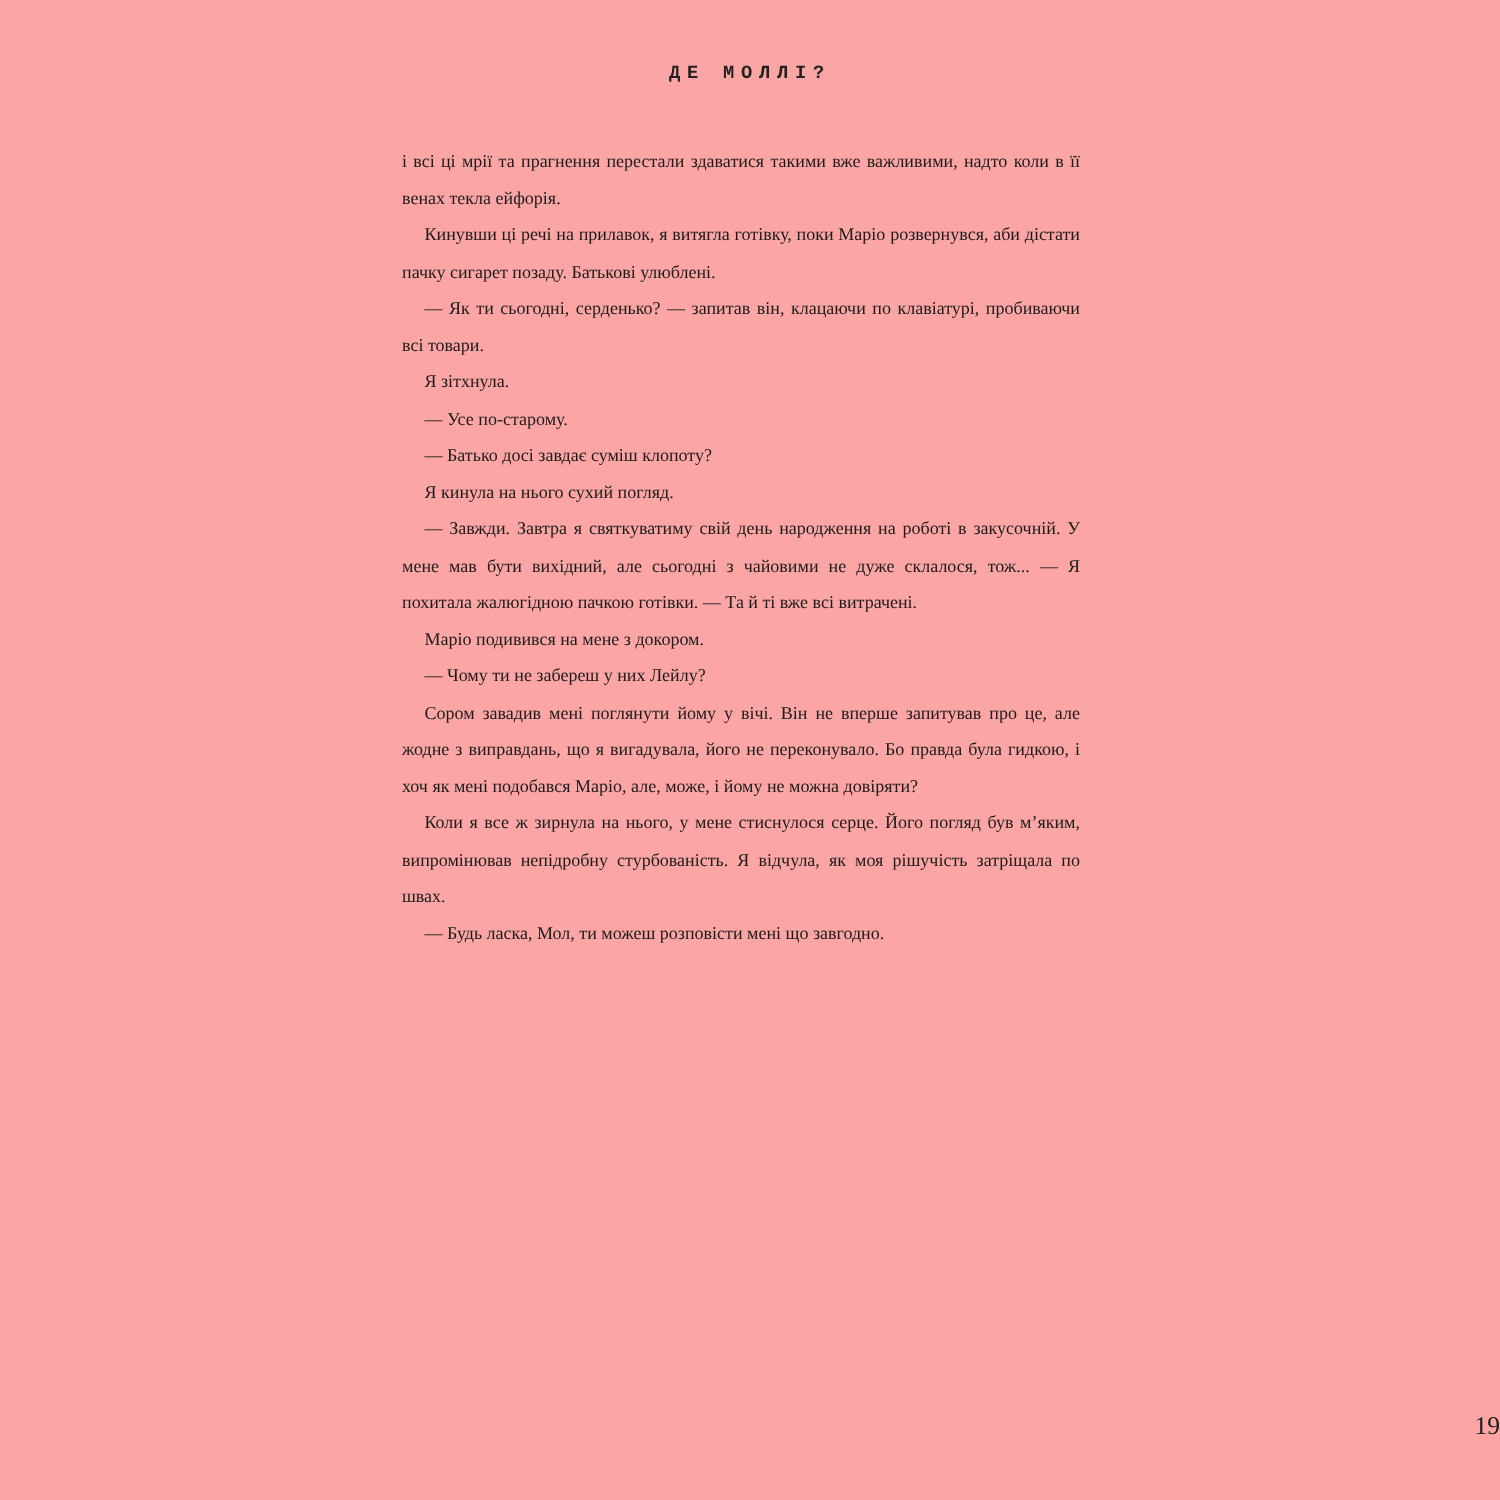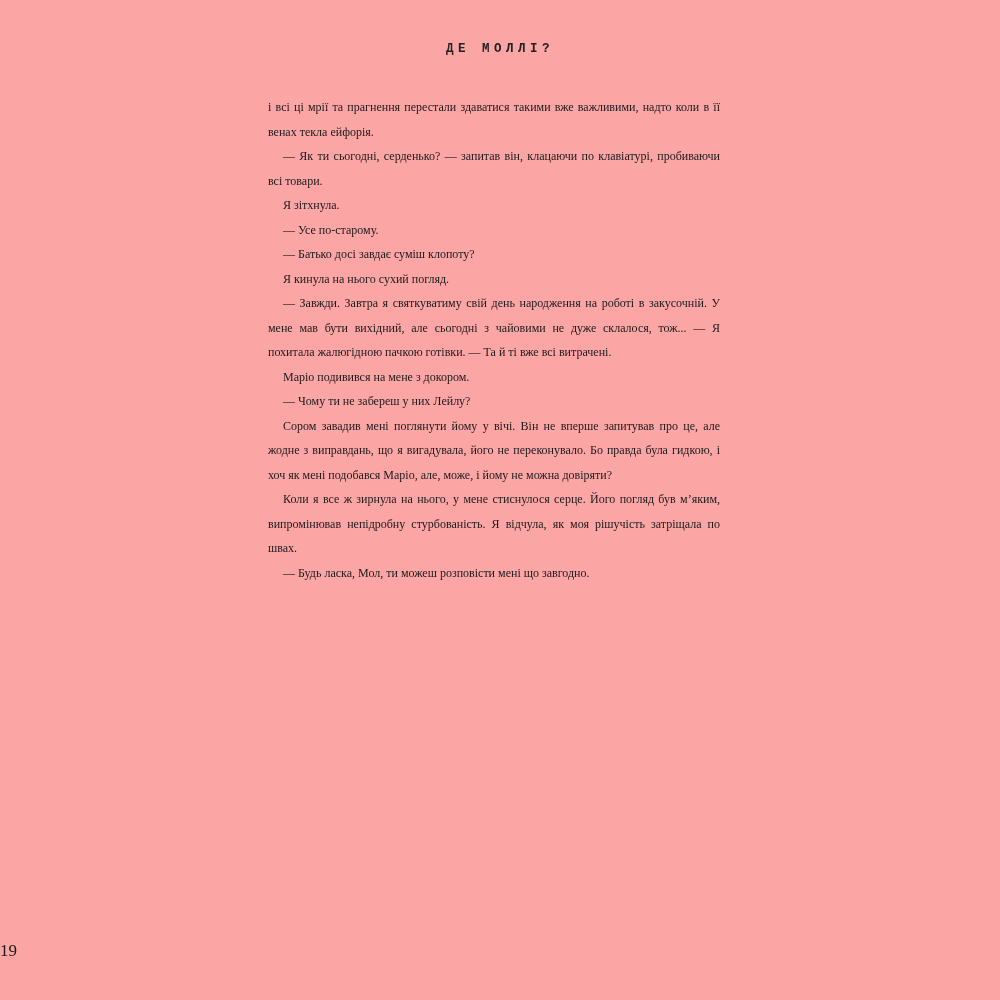--- a/index.html
+++ b/index.html
@@ -47,33 +47,34 @@
     text-indent: 15px;
   }
   .text-block p.no-indent {
     text-indent: 0;
   }
   .page-number {
     position: absolute;
     top: 941px;
     left: 0;
     width: 100%;
-    text-align: left;
+    text-align: right;
     font-size: 17px;
     color: #1b1b1b;
   }
 </style>
 </head>
 <body>
 
 <div class="book-page">
   <div class="running-header">ДЕ МОЛЛІ?</div>
 
   <div class="text-block">
       <p class="no-indent">і всі ці мрії та прагнення перестали здаватися та­кими вже важливими, надто коли в її венах текла ейфорія.</p>
+      <p>Кинувши ці речі на прилавок, я витягла готівку, поки Маріо розвернувся, аби дістати пачку сигарет позаду. Батькові улюблені.</p>
       <p>— Як ти сьогодні, серденько? — запитав він, клацаючи по клавіатурі, пробиваючи всі товари.</p>
       <p>Я зітхнула.</p>
       <p>— Усе по-старому.</p>
       <p>— Батько досі завдає суміш клопоту?</p>
       <p>Я кинула на нього сухий погляд.</p>
       <p>— Завжди. Завтра я святкуватиму свій день на­родження на роботі в закусочній. У мене мав бути вихідний, але сьогодні з чайовими не дуже склалося, тож... — Я похитала жалюгідною пачкою готівки. — Та й ті вже всі витрачені.</p>
       <p>Маріо подивився на мене з докором.</p>
       <p>— Чому ти не забереш у них Лейлу?</p>
       <p>Сором завадив мені поглянути йому у вічі. Він не вперше запитував про це, але жодне з виправ­дань, що я вигадувала, його не переконувало. Бо правда була гидкою, і хоч як мені подобався Маріо, але, може, і йому не можна довіряти?</p>
       <p>Коли я все ж зирнула на нього, у мене стиснулося серце. Його погляд був м’яким, випромінював не­підробну стурбованість. Я відчула, як моя рішучість затріщала по швах.</p>

